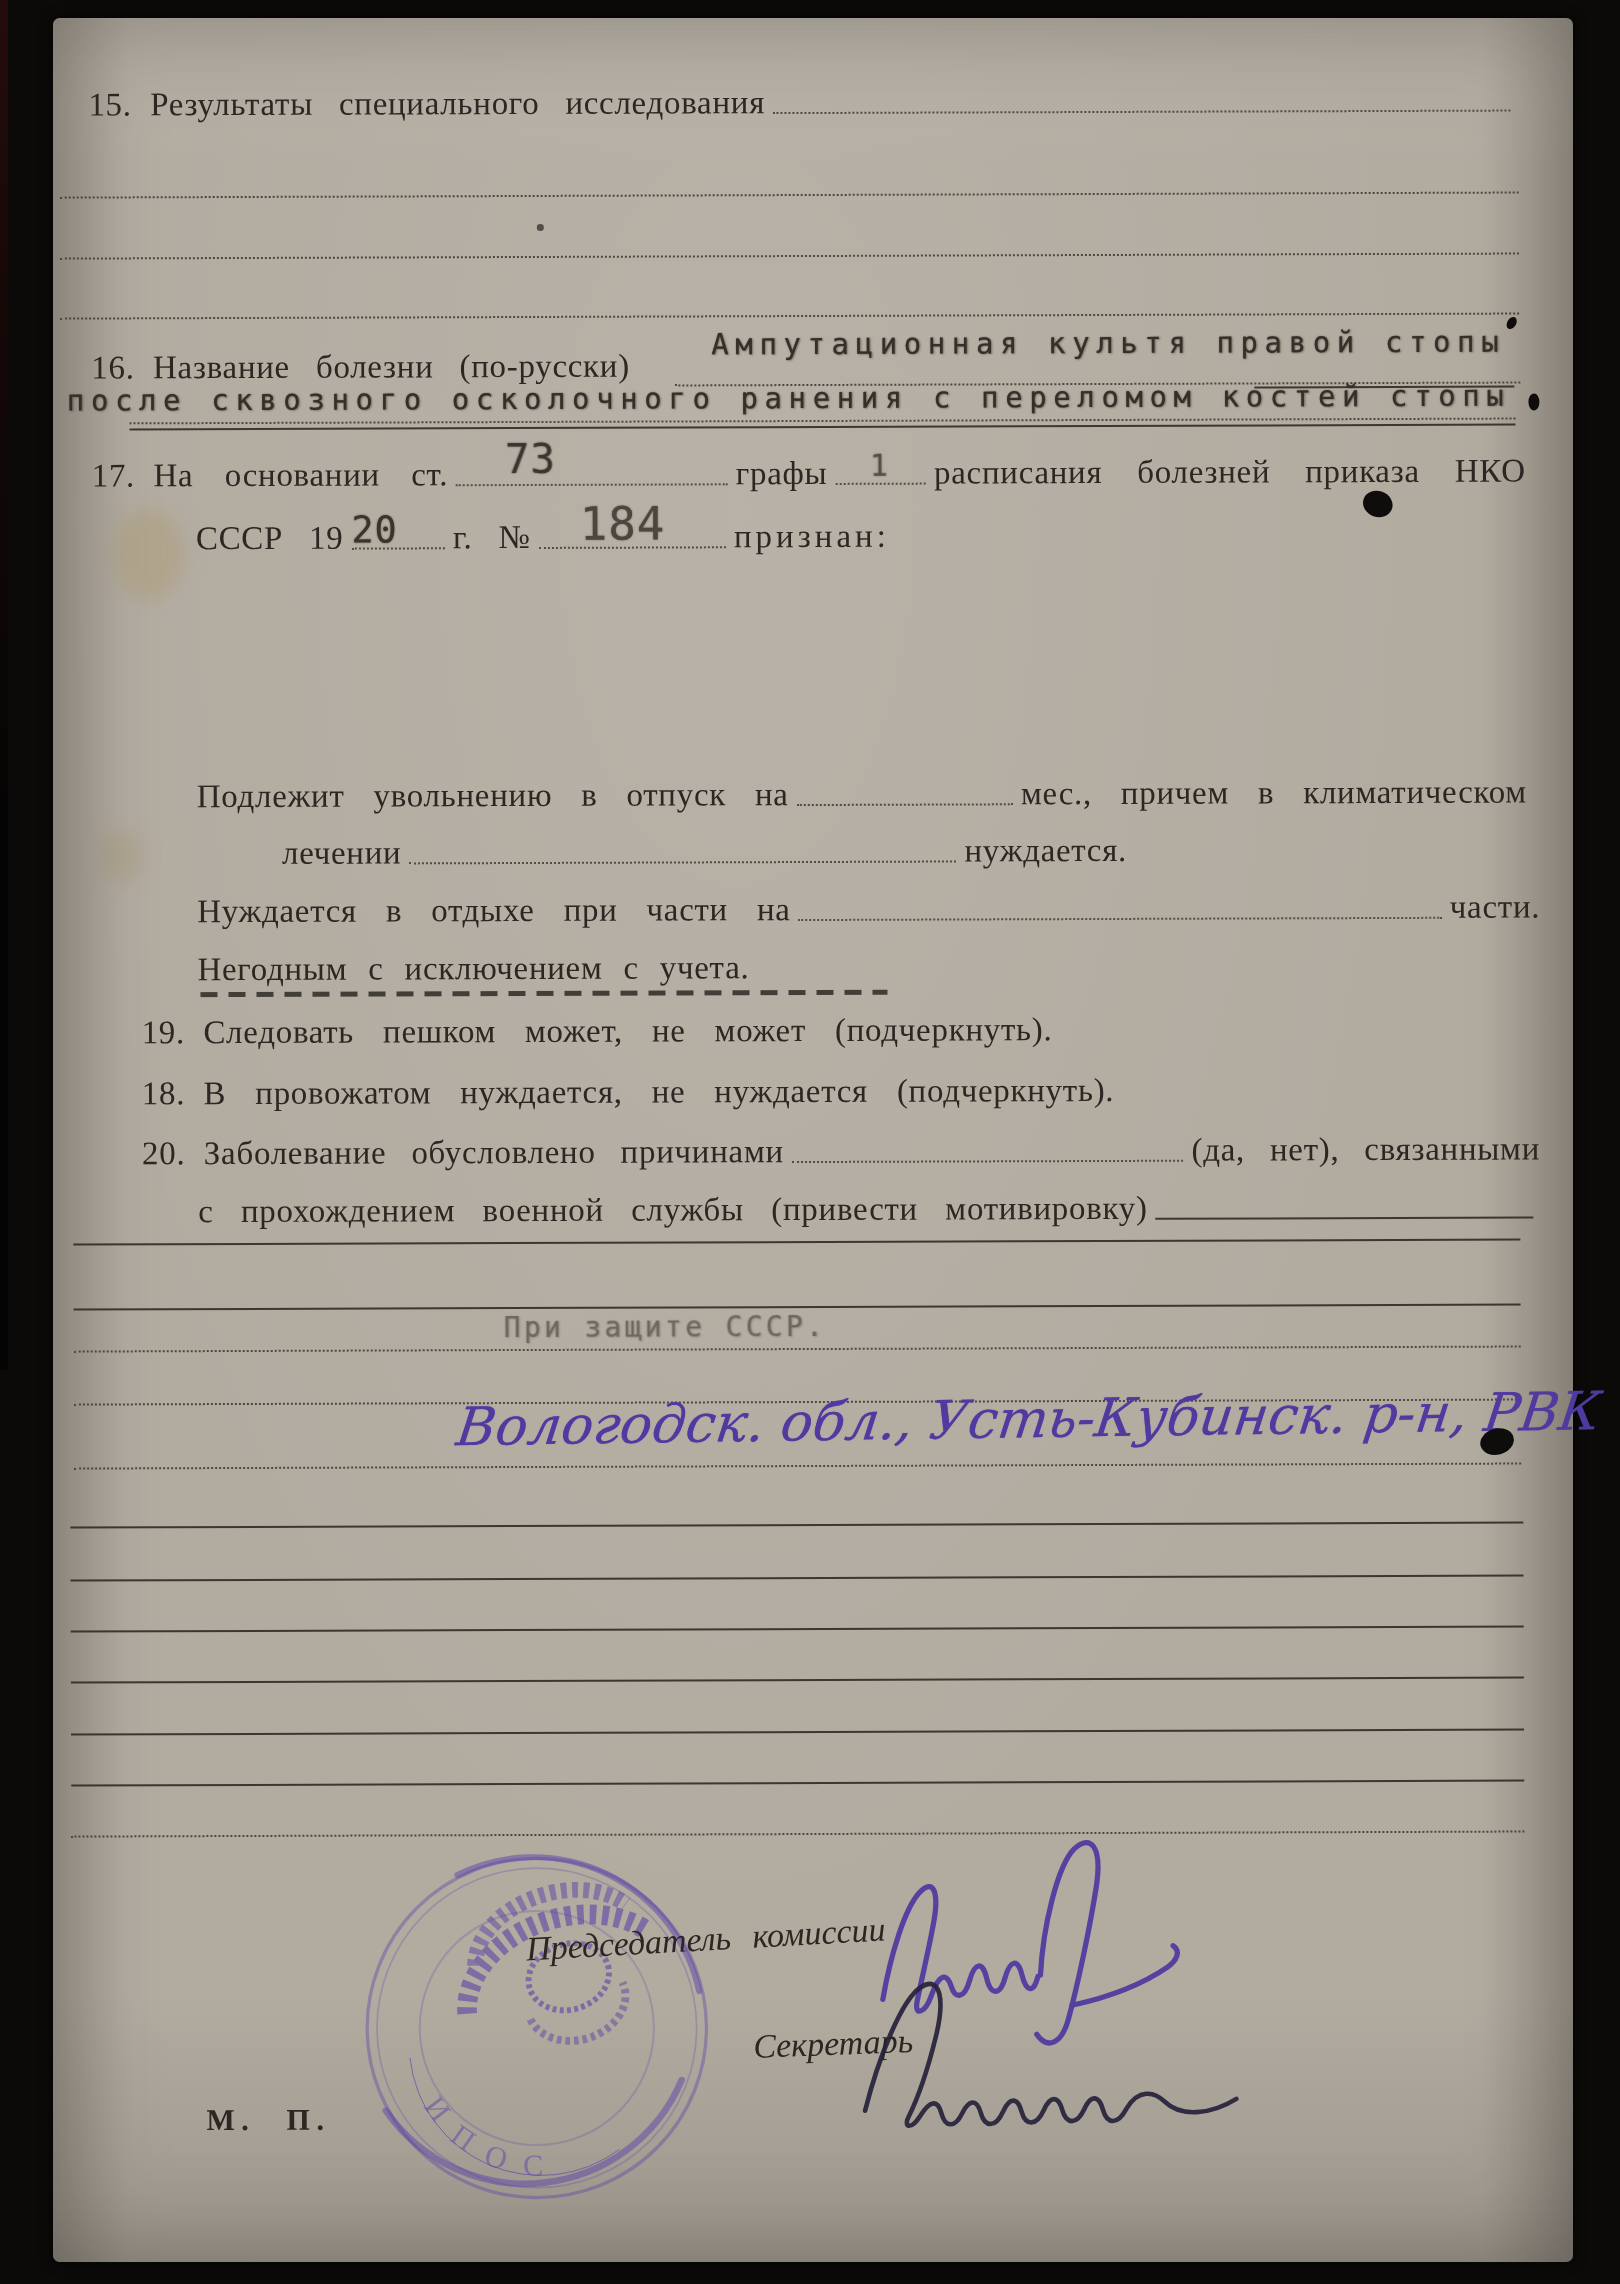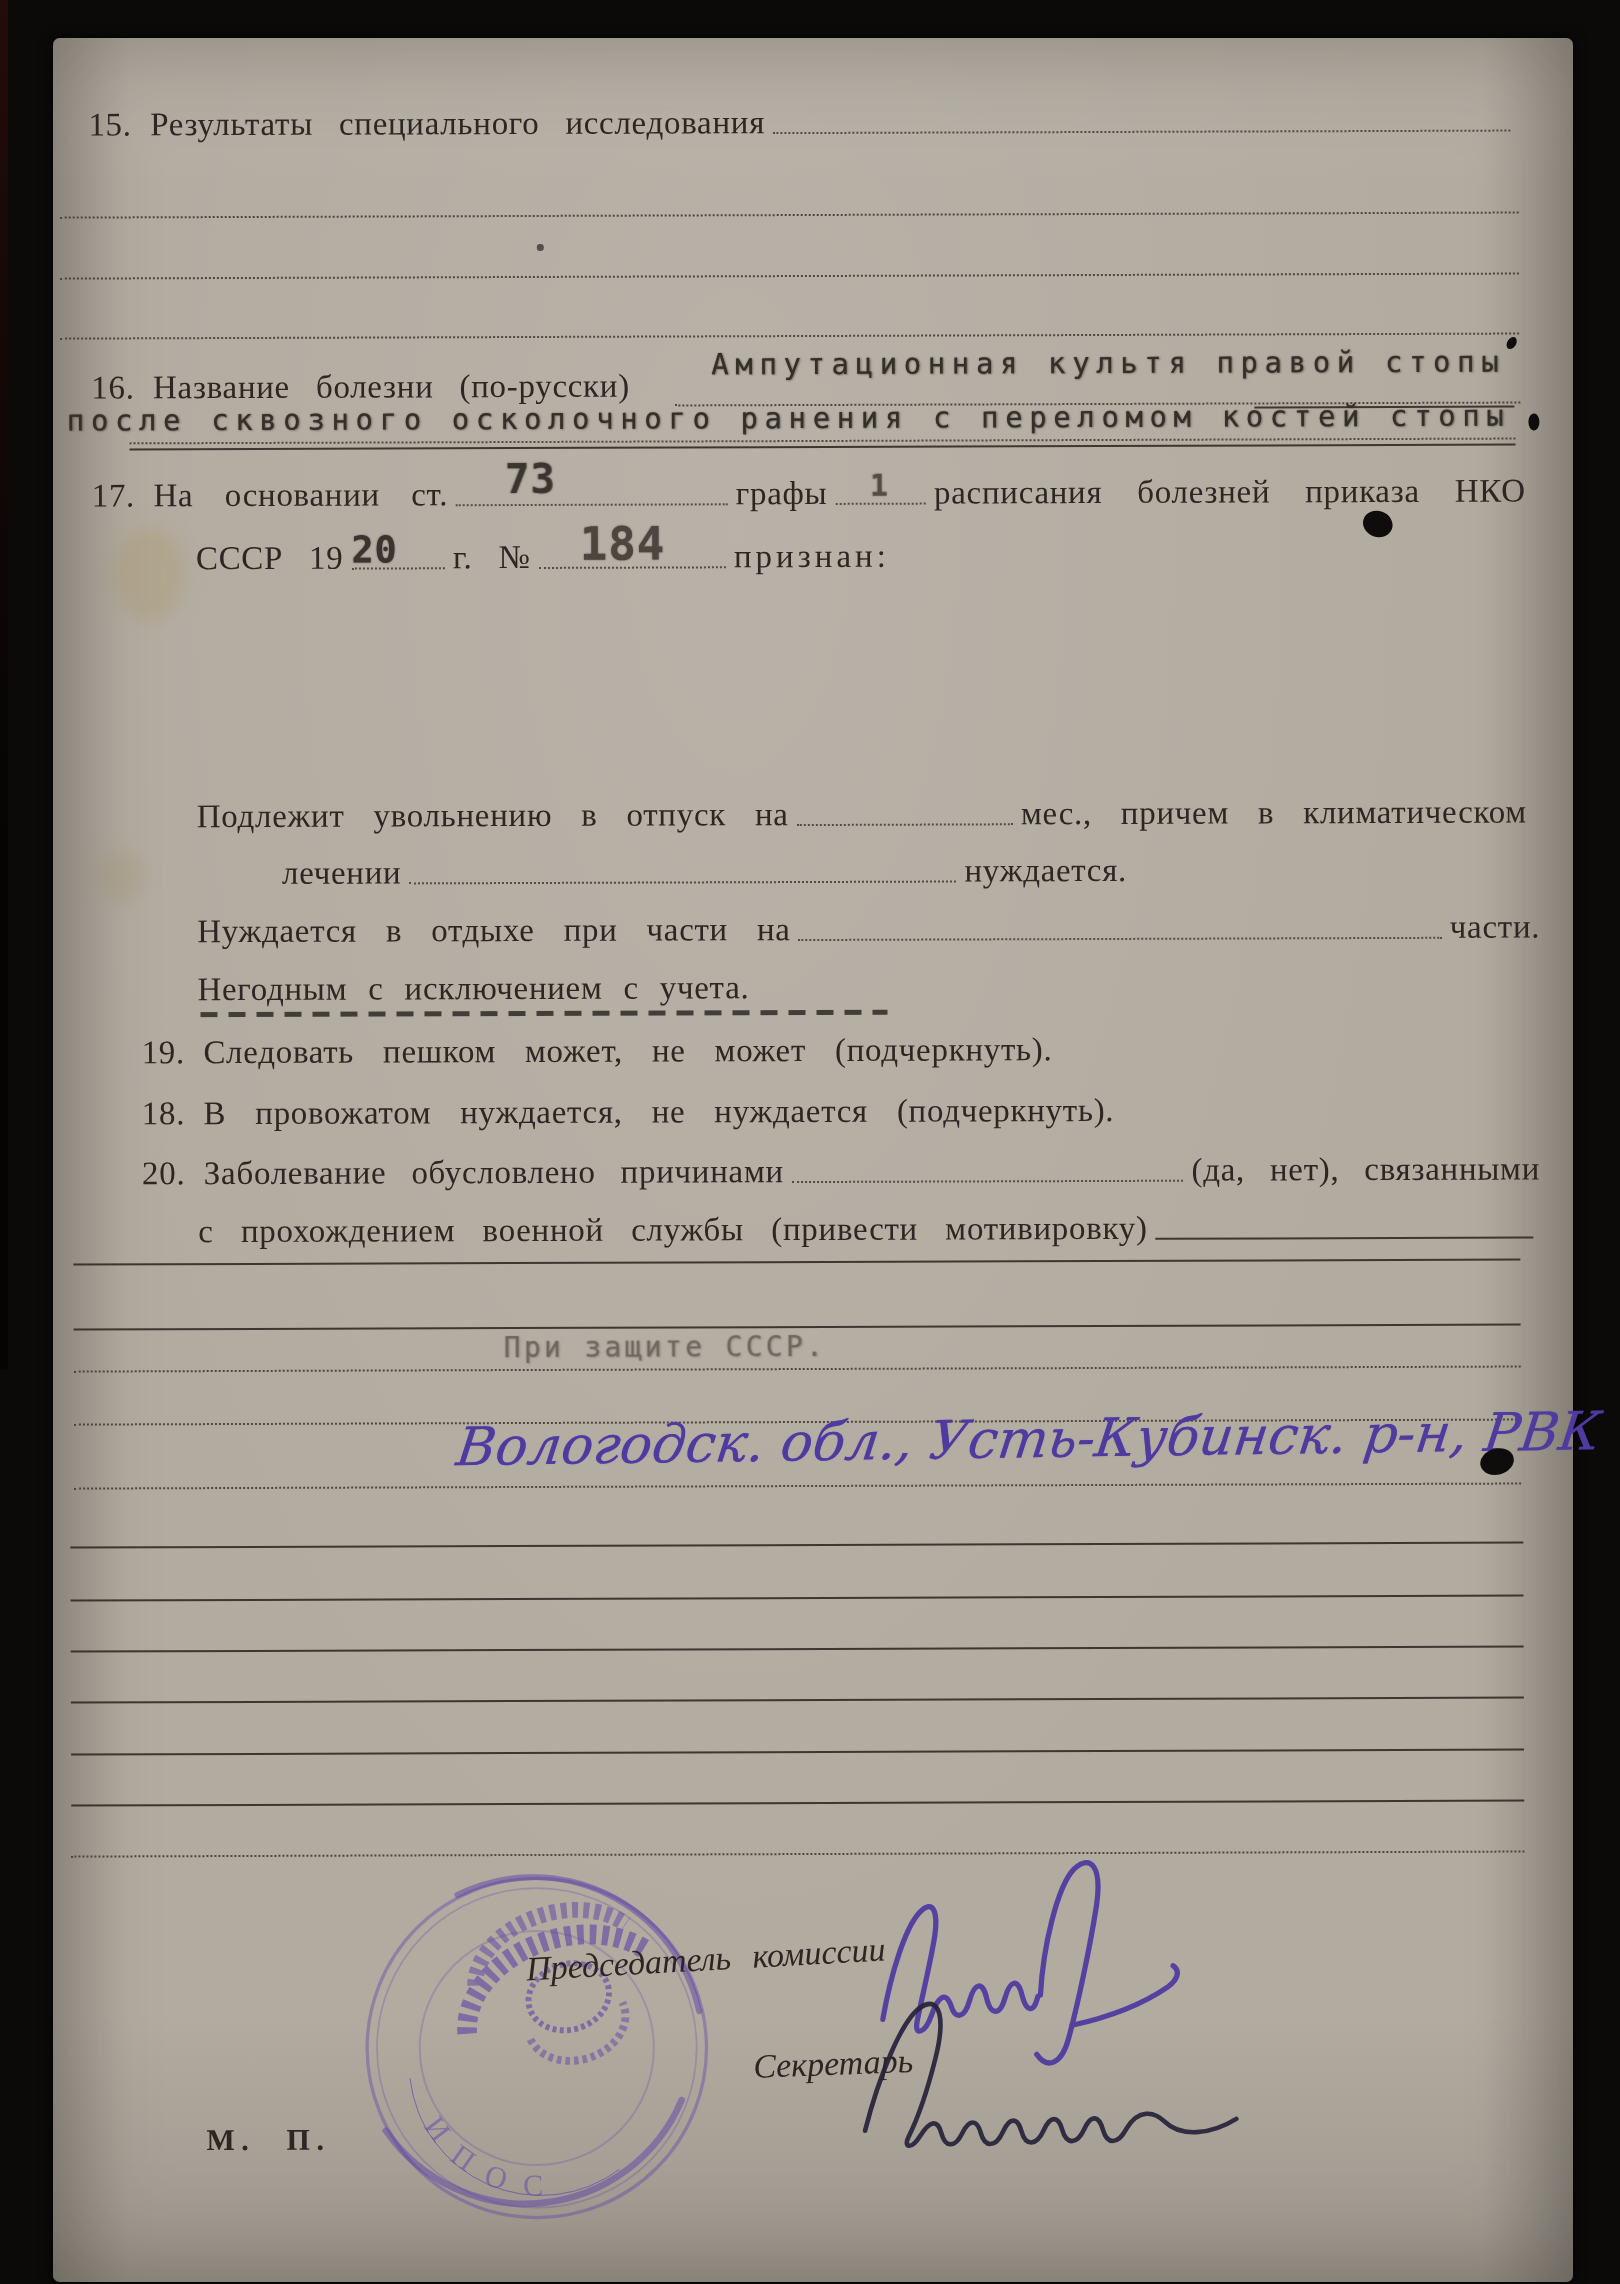--- a/index.html
+++ b/index.html
@@ -6,36 +6,36 @@
   #canvas{position:relative;width:1620px;height:2284px;background:#0b0a09;overflow:hidden;
           font-family:"Liberation Serif",serif;}
   #edge-red{position:absolute;left:0;top:0;width:8px;height:60%;
             background:linear-gradient(to bottom,#3a0d0d 0%,#1c0606 25%,#000 60%);opacity:.55;}
   #paper{position:absolute;left:53px;top:18.4px;width:1520px;height:2244px;border-radius:6.6px;
          background:
            radial-gradient(ellipse at 45% 22%, rgba(255,255,255,.08), transparent 60%),
            linear-gradient(to right, rgba(0,0,0,.10), transparent 5%, transparent 94%, rgba(0,0,0,.14)),
            linear-gradient(to bottom, rgba(255,255,255,.05), transparent 7%, transparent 88%, rgba(0,0,0,.12)),
            #b2aba0;
-         box-shadow: inset 0 0 99px rgba(40,34,27,.35), 0 0 13px rgba(0,0,0,.8); margin-top: 20px;}
+         box-shadow: inset 0 0 99px rgba(40,34,27,.35), 0 0 13px rgba(0,0,0,.8);}
   #paper-content{position:absolute;inset:0;transform:rotate(-0.2deg);}
 
   .printed{font-family:"Liberation Serif",serif;color:#2c2722;font-size:33px;letter-spacing:0.7px;
            word-spacing:17px;white-space:nowrap;}
   .row{position:absolute;display:flex;align-items:baseline;}
   .num{margin-right:18.4px;}
   .leader{position:relative;flex:1 1 auto;align-self:flex-end;height:0;
           border-bottom:2.6px dotted #4a443b;margin:0 8px 6.6px 8px;opacity:.92;}
   .leader-solid{border-bottom:2.6px solid #332d26;}
   .ln{position:absolute;height:0;}
   .ln-dot{border-top:2.6px dotted #433d34;opacity:.9;}
   .ln-solid{border-top:2.6px solid #322c25;opacity:.92;}
   .typed{font-family:"DejaVu Sans Mono",monospace;color:#343029;white-space:nowrap;
          text-shadow:0 0 1.3px rgba(45,40,33,.65), 1.3px 0.7px 2px rgba(45,40,33,.35);}
-  .overtype{position:absolute;font-family:"DejaVu Sans Mono",monospace;color:#2f2a24;font-weight:bold;
+  .overtype{position:absolute;font-family:"DejaVu Sans Mono",monospace;color:#2f2a24;font-weight:normal;
             text-shadow:0 0 2px rgba(40,35,28,.7);}
   .typed-dashes{position:absolute;height:5.3px;opacity:.85;filter:blur(0.3px);
      background:repeating-linear-gradient(90deg,#2e2a25 0 17px, transparent 17px 28px);}
   .handwriting{font-family:"DejaVu Serif",serif;font-style:italic;color:#4f3aa0;
                transform:skewX(-8deg) rotate(-.6deg);white-space:nowrap;
                text-shadow:0 0 0.7px rgba(79,58,160,.7);}
   .official-label{font-family:"Liberation Serif",serif;font-style:italic;color:#2b2621;
                   font-size:34px;word-spacing:13px;white-space:nowrap;}
   .speck{position:absolute;background:#0f0d0b;border-radius:50%;}
   .stain{position:absolute;border-radius:50%;filter:blur(9.2px);}

